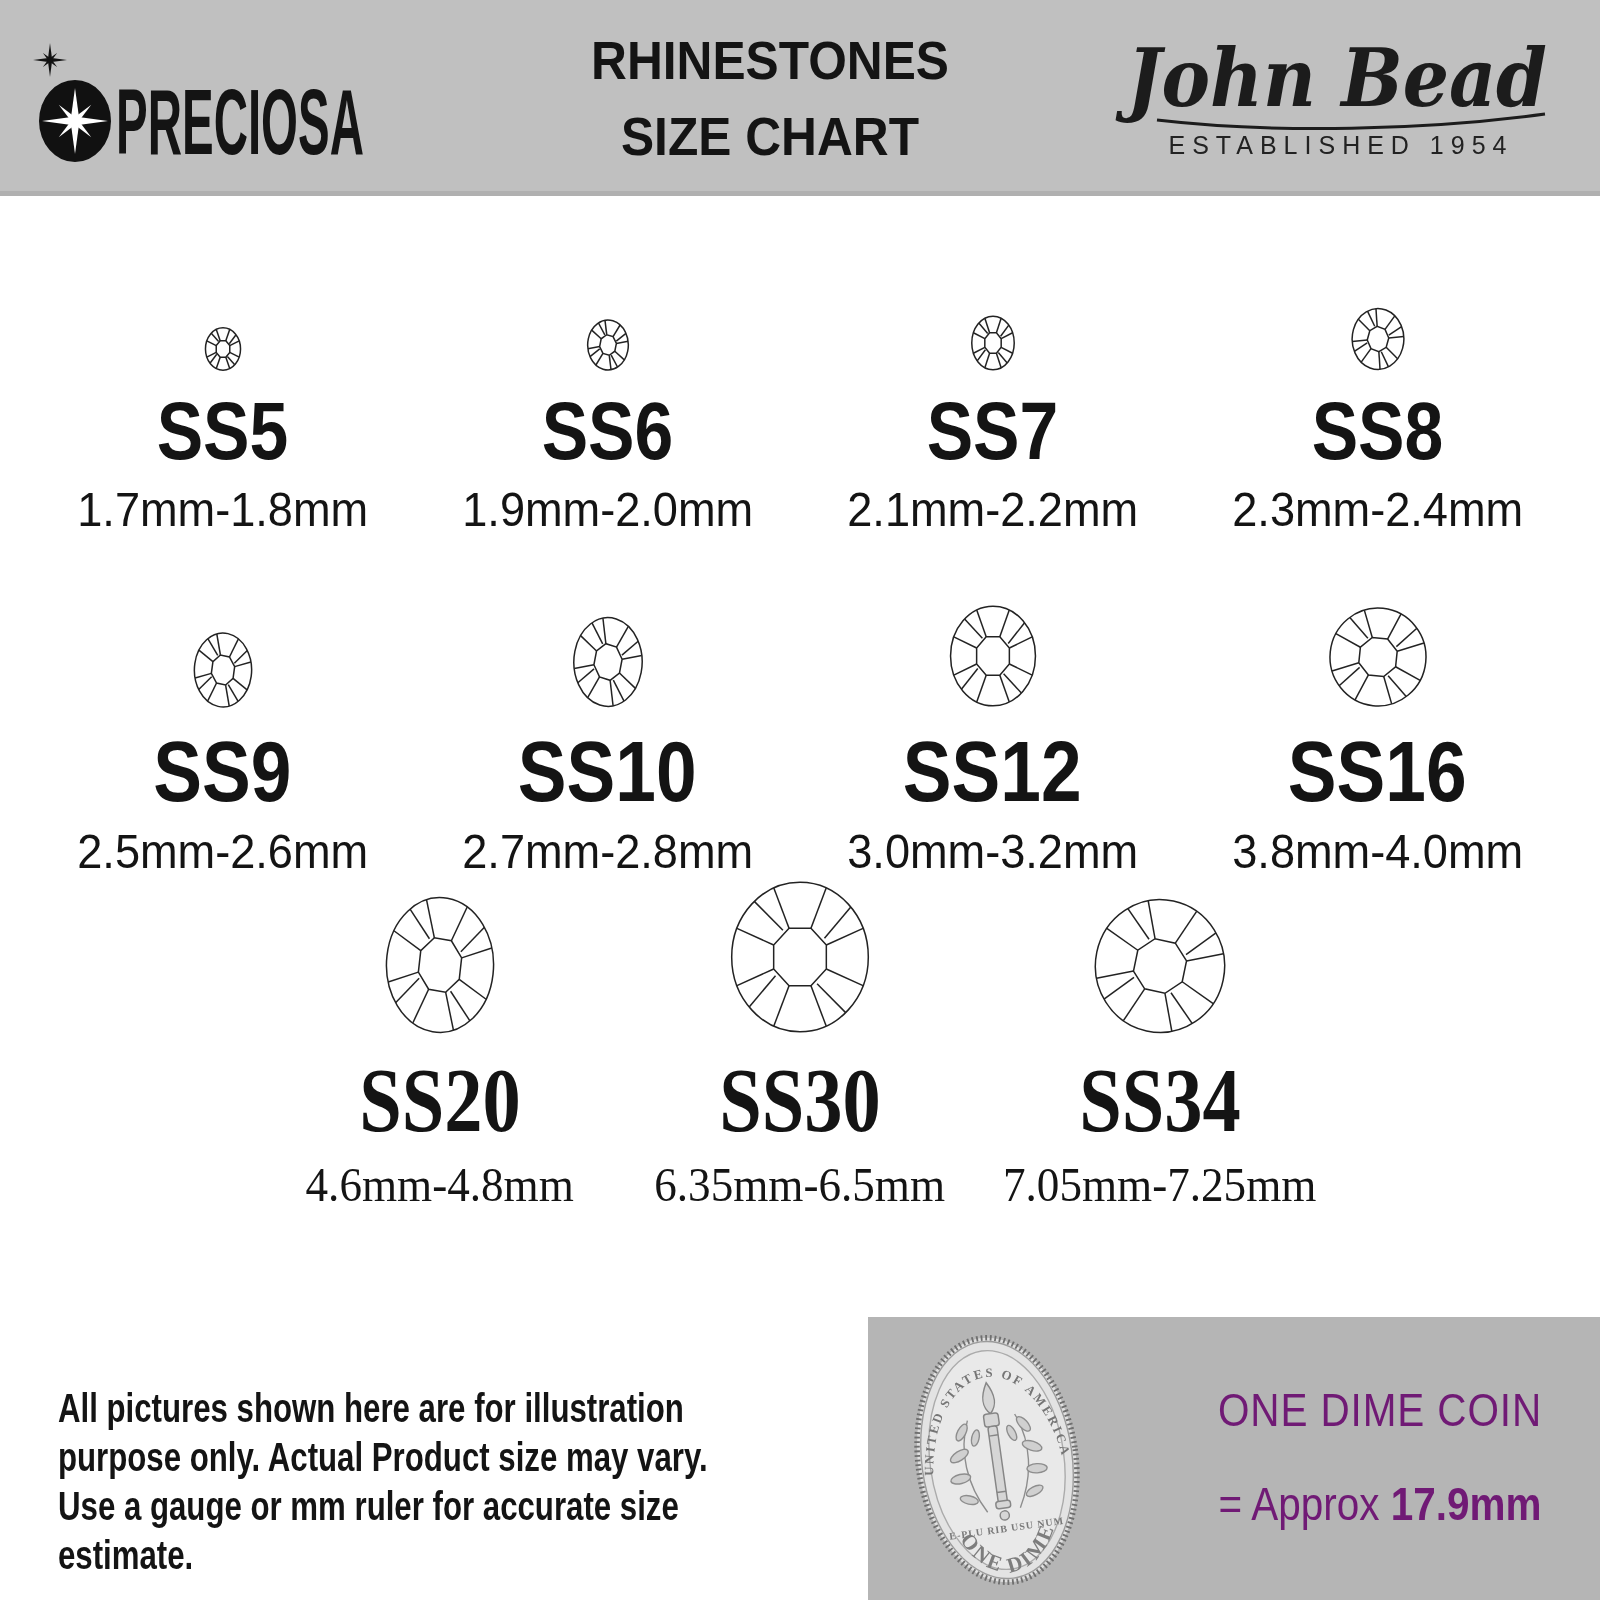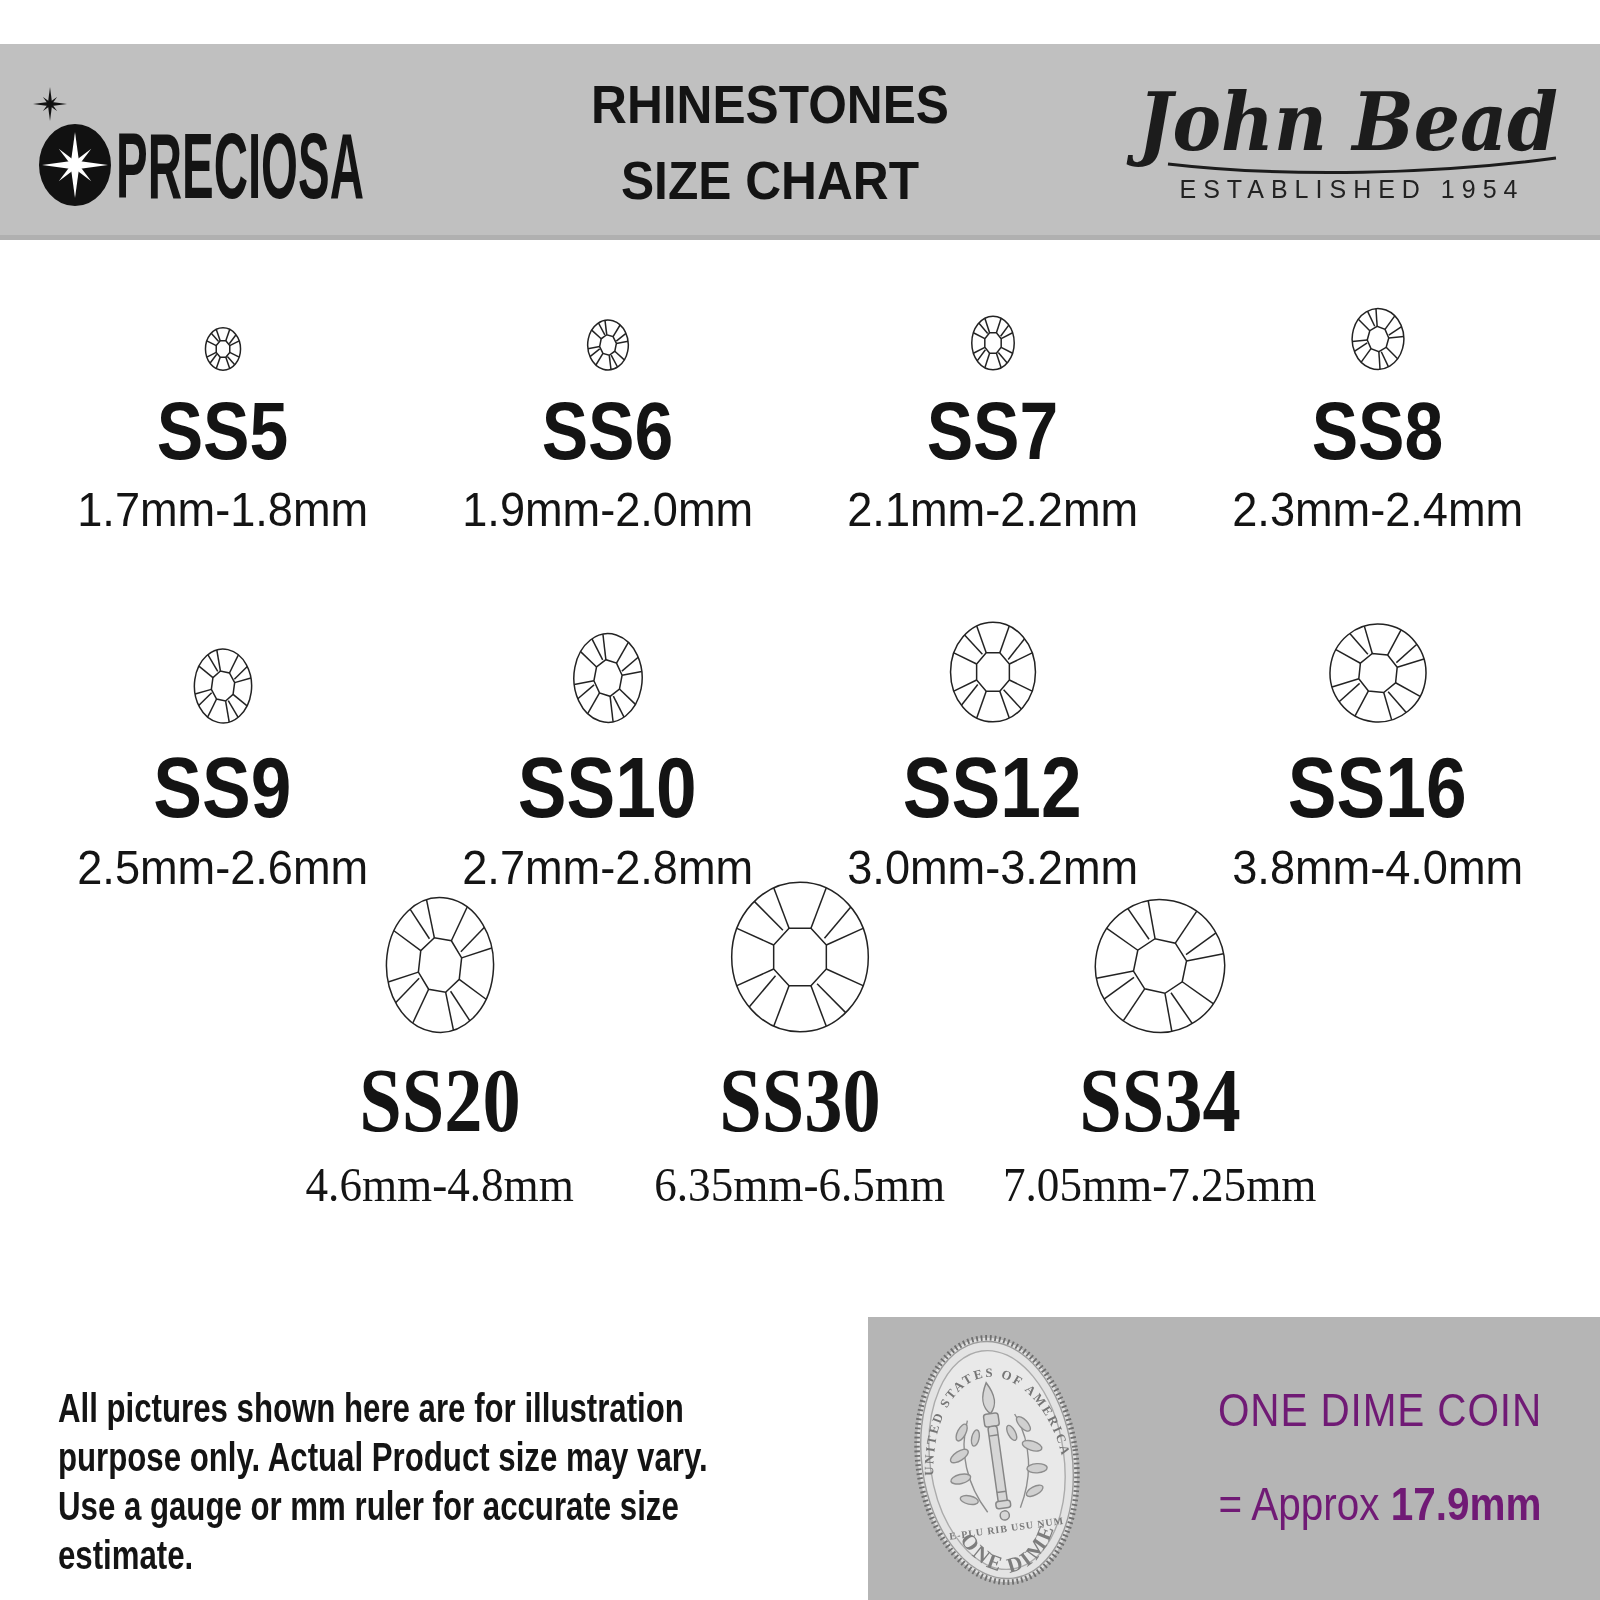--- a/index.html
+++ b/index.html
@@ -1,28 +1,28 @@
 <!DOCTYPE html>
 <html><head>
 <meta charset="utf-8">
 <style>
   html,body{margin:0;padding:0;background:#888;}
   .page{position:relative;width:1600px;height:1600px;background:#ffffff;overflow:hidden;
         font-family:"Liberation Sans",sans-serif;color:#141414;margin:0 auto;}
   
   .header{position:absolute;left:0;top:0;width:1600px;height:191px;background:#c0c0c0;
-          border-bottom:5px solid #b0b0b0;margin-top:44px;}
+          border-bottom:5px solid #b0b0b0;}
   .preciosa{position:absolute;left:20px;top:26px;}
   .title{position:absolute;left:470px;top:22px;width:600px;text-align:center;
          font-size:54px;font-weight:700;line-height:76px;transform:scaleX(.92);}
-  .johnbead{position:absolute;right:12px;top:18px;}
+  .johnbead{position:absolute;right:23px;top:18px;}
   
   .row{position:absolute;left:0;right:0;display:flex;}
   .row1{top:292px;padding:0 30px;}
-  .row2{top:594px;padding:0 30px;}
+  .row2{top:578px;padding:0 30px;}
   .row3{top:866px;padding:0 260px;font-family:Liberation Serif, serif;}
   .cell{flex:1;display:flex;flex-direction:column;align-items:center;}
   .iconbox{display:flex;align-items:flex-end;justify-content:center;}
   .row1 .iconbox{height:80px;}
   .row2 .iconbox{height:132px;}
   .row3 .iconbox{height:172px;}
   .code{font-weight:700;transform:scaleX(.85);margin-top:16px;line-height:1.05;}
   .row1 .code{font-size:82px;}
   .row2 .code{font-size:86px;}
   .row3 .code{font-size:90px;}

